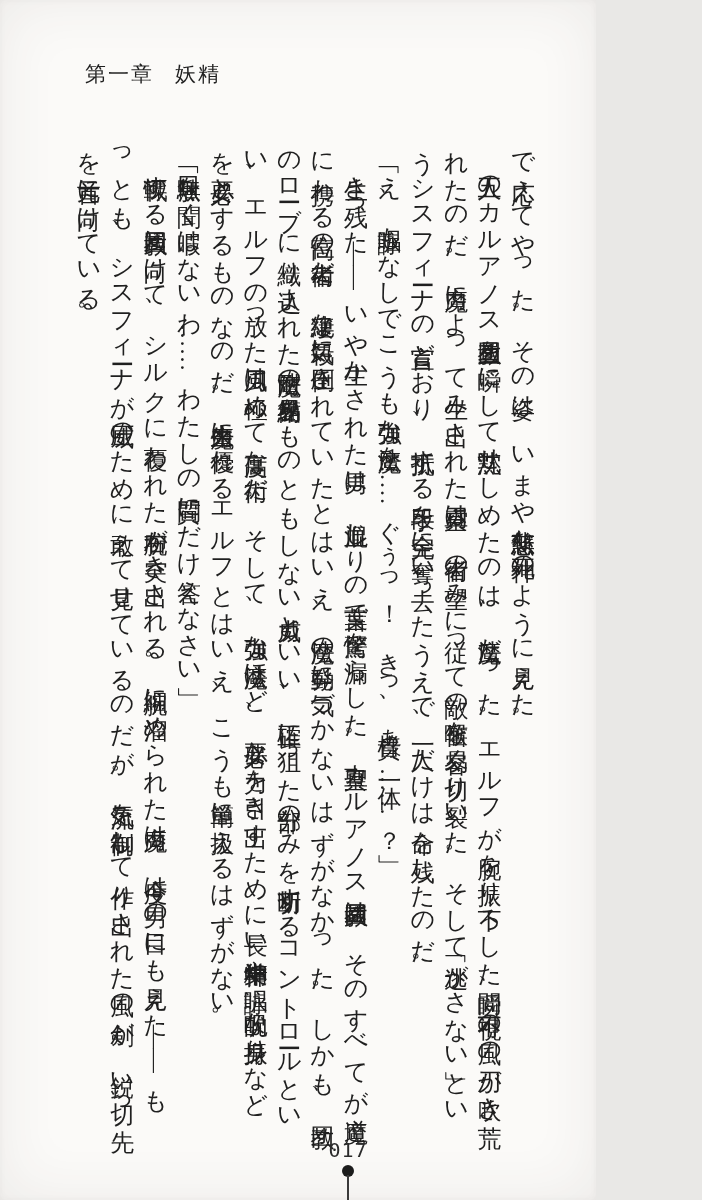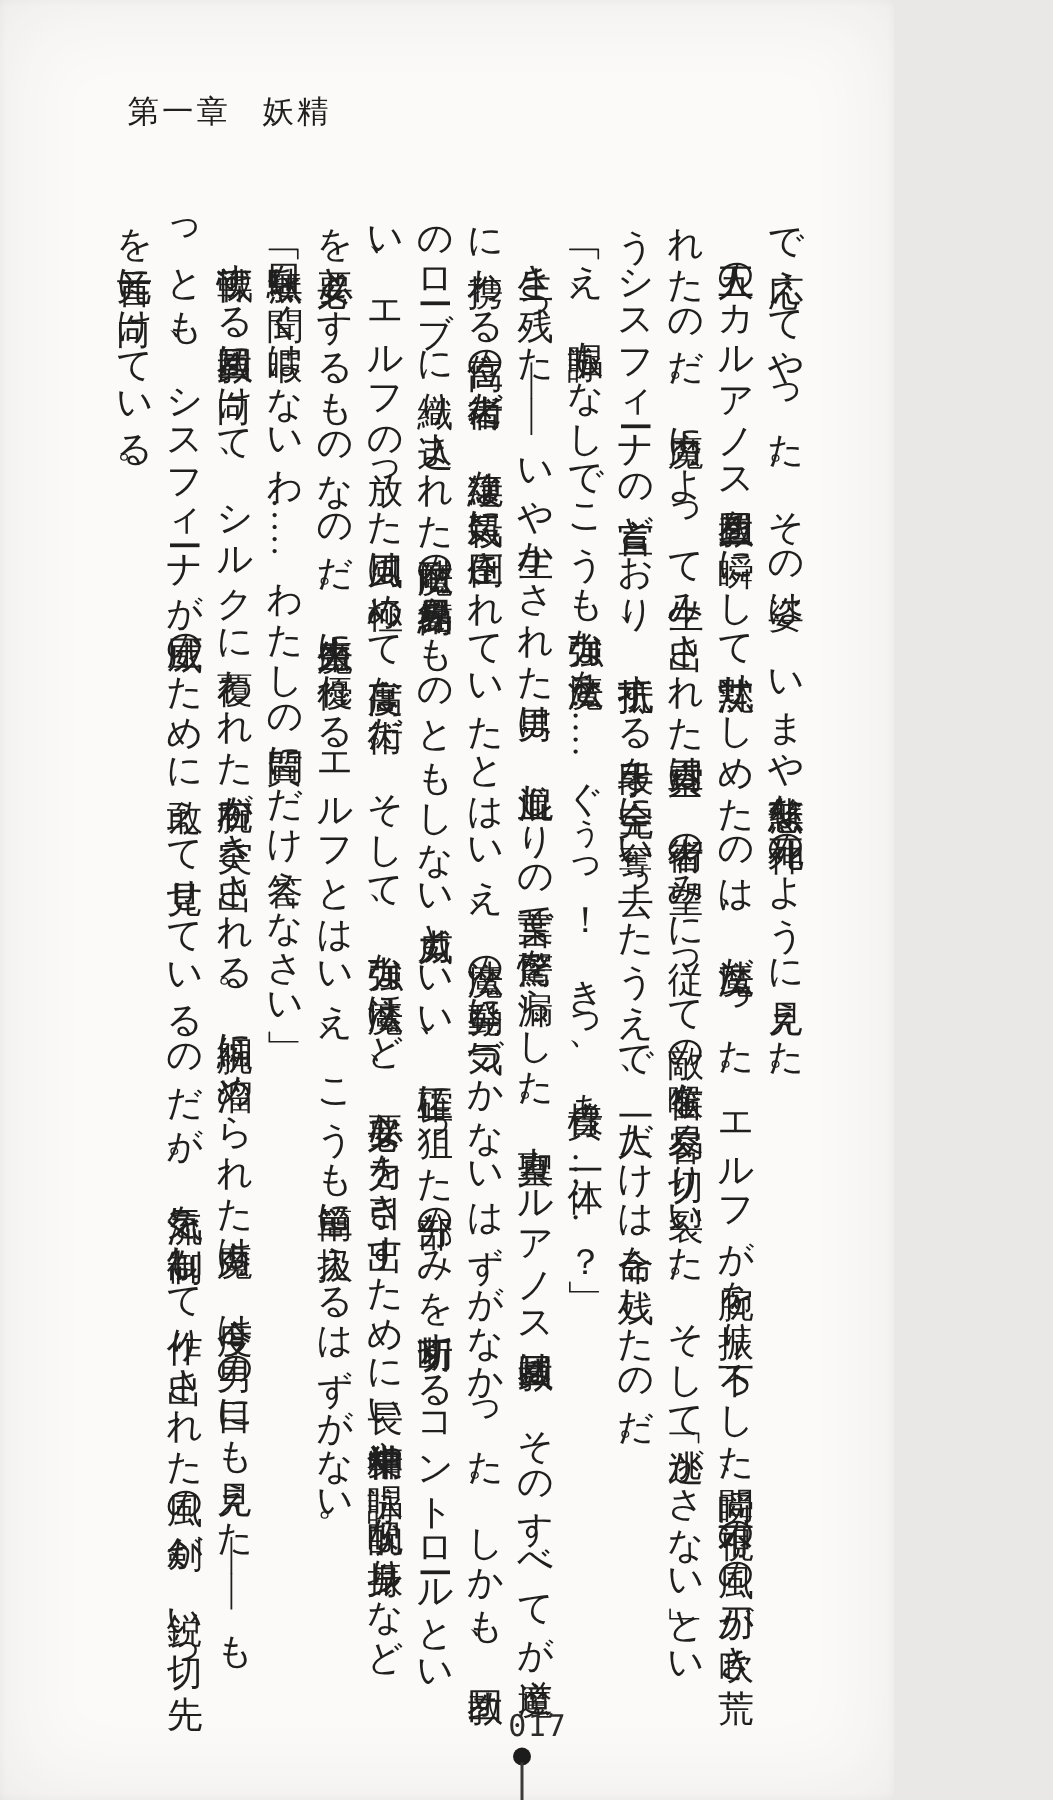--- a/index.html
+++ b/index.html
@@ -55,21 +55,21 @@
   
   .footer{
     position:absolute;
     left:0;right:0;bottom:0;
     height:62px;
   }
   .page-number{
     position:absolute;
     left:318px;top:0;
     width:60px;
-    text-align:right;
+    text-align:center;
     font-family:"DejaVu Sans Mono","Liberation Mono",monospace;
     font-size:20px;
     letter-spacing:1px;
     color:#2b2b2b;
   }
   .mark-dot{
     position:absolute;
     left:342px;top:27px;
     width:12px;height:12px;
     border-radius:50%;

